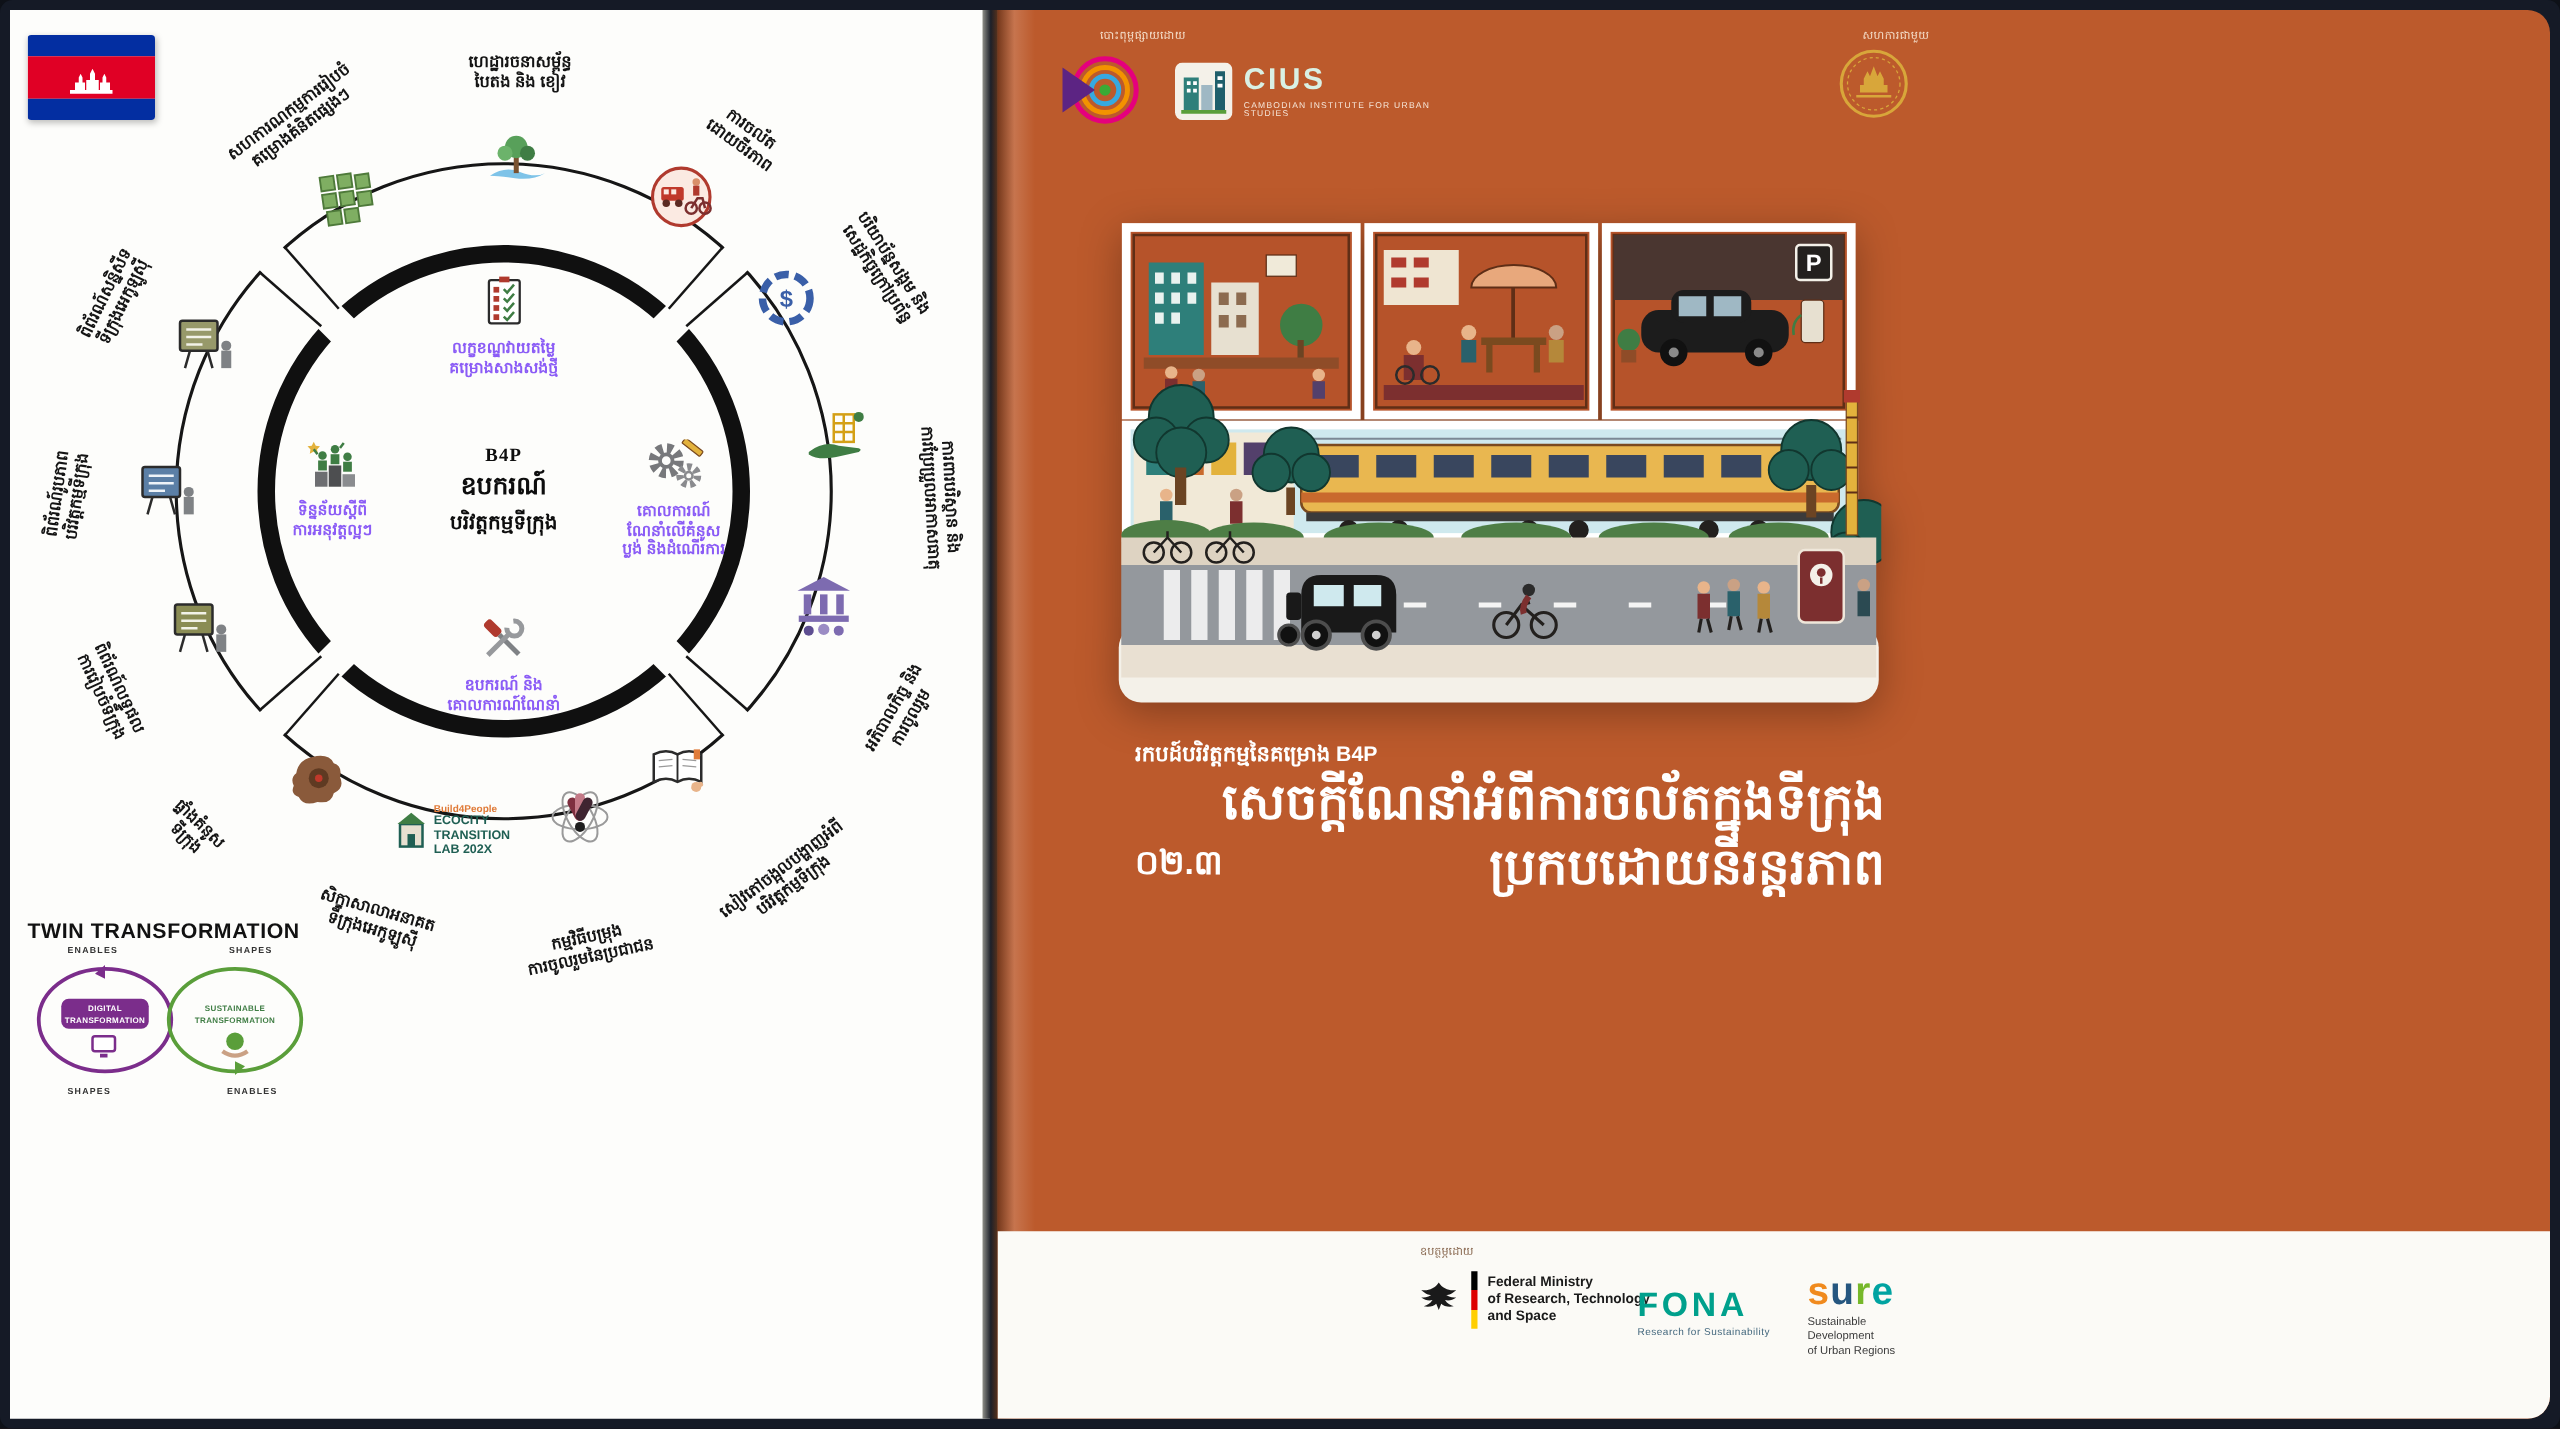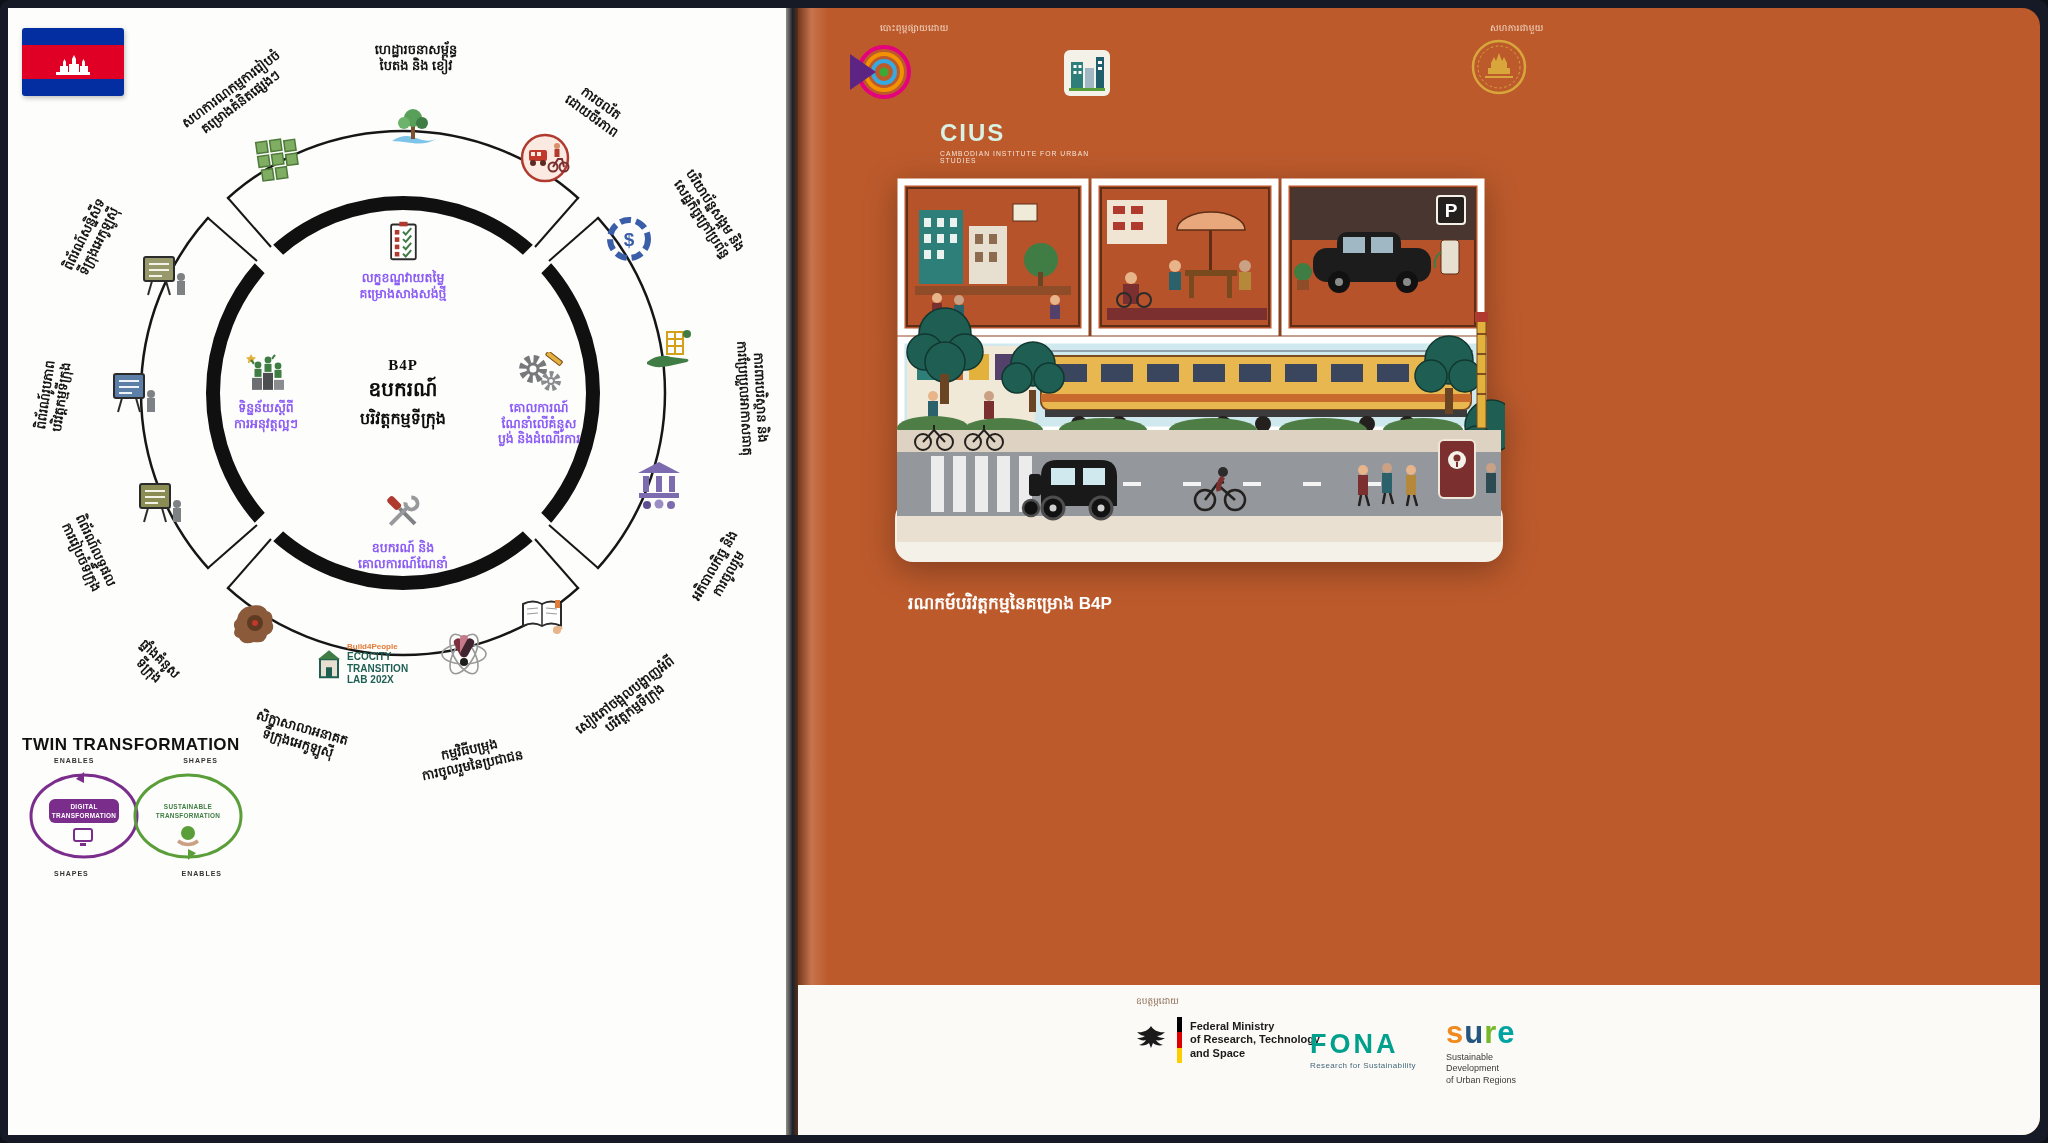--- a/index.html
+++ b/index.html
@@ -56,21 +56,21 @@
   
   #spine{position:absolute;left:786px;top:8px;width:12px;height:1127px;
          background:linear-gradient(90deg,#9a9a92,#20232e 55%,#5a3category 120%);background:linear-gradient(90deg,#8f8f88,#1d2029 55%,#55311c);}
 
   
   #page-right{position:absolute;left:798px;top:8px;width:1242px;height:1127px;background:#bc5a2c;border-radius:0 18px 18px 0;overflow:hidden;}
   .cover-sheen{position:absolute;left:0;top:0;width:30px;height:100%;background:linear-gradient(90deg,rgba(0,0,0,.38),rgba(255,255,255,.16) 45%,rgba(255,255,255,0));}
   .micro{position:absolute;font-size:9px;color:#f4ddc9;letter-spacing:.3px;margin-left:24px;}
   .pub-label{left:58px;top:14px;} .coop-label{left:668px;top:14px;}
   .b4p-logo{position:absolute;left:50px;top:32px;}
-  .cius{position:absolute;left:142px;top:42px;display:flex;gap:25px;align-items:flex-end;flex-direction:column;}
+  .cius{position:absolute;left:142px;top:42px;display:flex;gap:9px;align-items:center;}
   .cius-acronym{font-size:24px;font-weight:bold;letter-spacing:2px;color:#d9f0e4;line-height:1;}
   .cius-full{font-size:6.8px;letter-spacing:1px;color:#f6e7da;margin-top:5px;width:170px;}
   .emblem{position:absolute;left:672px;top:30px;}
   .illus{position:absolute;left:95px;top:166px;width:612px;height:402px;filter:drop-shadow(0 8px 16px rgba(0,0,0,.30));}
   .series{position:absolute;left:110px;top:584px;font-size:17px;font-weight:bold;color:#ffffff;}
   .title-block{position:absolute;left:110px;top:610px;width:600px;color:#fff;}
   .t1{font-size:40px;font-weight:bold;text-align:right;line-height:1.2;}
   .t-row{display:flex;justify-content:space-between;align-items:flex-end;margin-top:4px;}
   .t-num{font-size:27px;font-weight:bold;padding-bottom:6px;}
   .t2{font-size:40px;font-weight:bold;line-height:1.2;}
@@ -715,21 +715,28 @@
           <rect x="546" y="266" width="36" height="58" rx="5" fill="#7c2f2f" stroke="#efe7da" stroke-width="2"></rect>
           <circle cx="564" cy="286" r="9" fill="#f4f1e9"></circle>
             <circle cx="564" cy="284" r="3.5" fill="#7c2f2f"></circle>
             <line x1="564" y1="288" x2="564" y2="293" stroke="#7c2f2f" stroke-width="2"></line>
           <circle cx="598" cy="294" r="5" fill="#caa184"></circle>
             <rect x="593" y="299" width="10" height="20" fill="#2b4a52"></rect>
         </g>
       </svg>
     </div>
 
-    <div class="series">រណកម៍បរិវត្តកម្មនៃគម្រោង B4P</div>
+    <div class="series">រកបដ៍បរិវត្តកម្មនៃគម្រោង B4P</div>
+    <div class="title-block">
+      <div class="t1">សេចក្ដីណែនាំអំពីការចល័តក្នុងទីក្រុង</div>
+      <div class="t-row">
+        <div class="t-num">០២.៣</div>
+        <div class="t2">ប្រកបដោយនិរន្តរភាព</div>
+      </div>
+    </div>
 
     <div class="strip">
       <div class="funded">ឧបត្ថម្ភដោយ</div>
       <div class="ministry">
         <svg width="36" height="36" viewBox="0 0 36 36">
           <path d="M18 4 c-3 5 -9 7 -14 6 c3 3 6 4 8 4 c-3 2 -6 2 -8 2 c3 2 6 3 9 2 c-2 3 -4 4 -7 5 c4 1 8 0 10 -2 l2 5 l2 -5 c2 2 6 3 10 2 c-3 -1 -5 -2 -7 -5 c3 1 6 0 9 -2 c-2 0 -5 0 -8 -2 c2 0 5 -1 8 -4 c-5 1 -11 -1 -14 -6 z" fill="#1a1a1a"></path>
         </svg>
         <div class="gov-bars">
           <span style="background:#000000"></span>
             <span style="background:#dd0000"></span>

